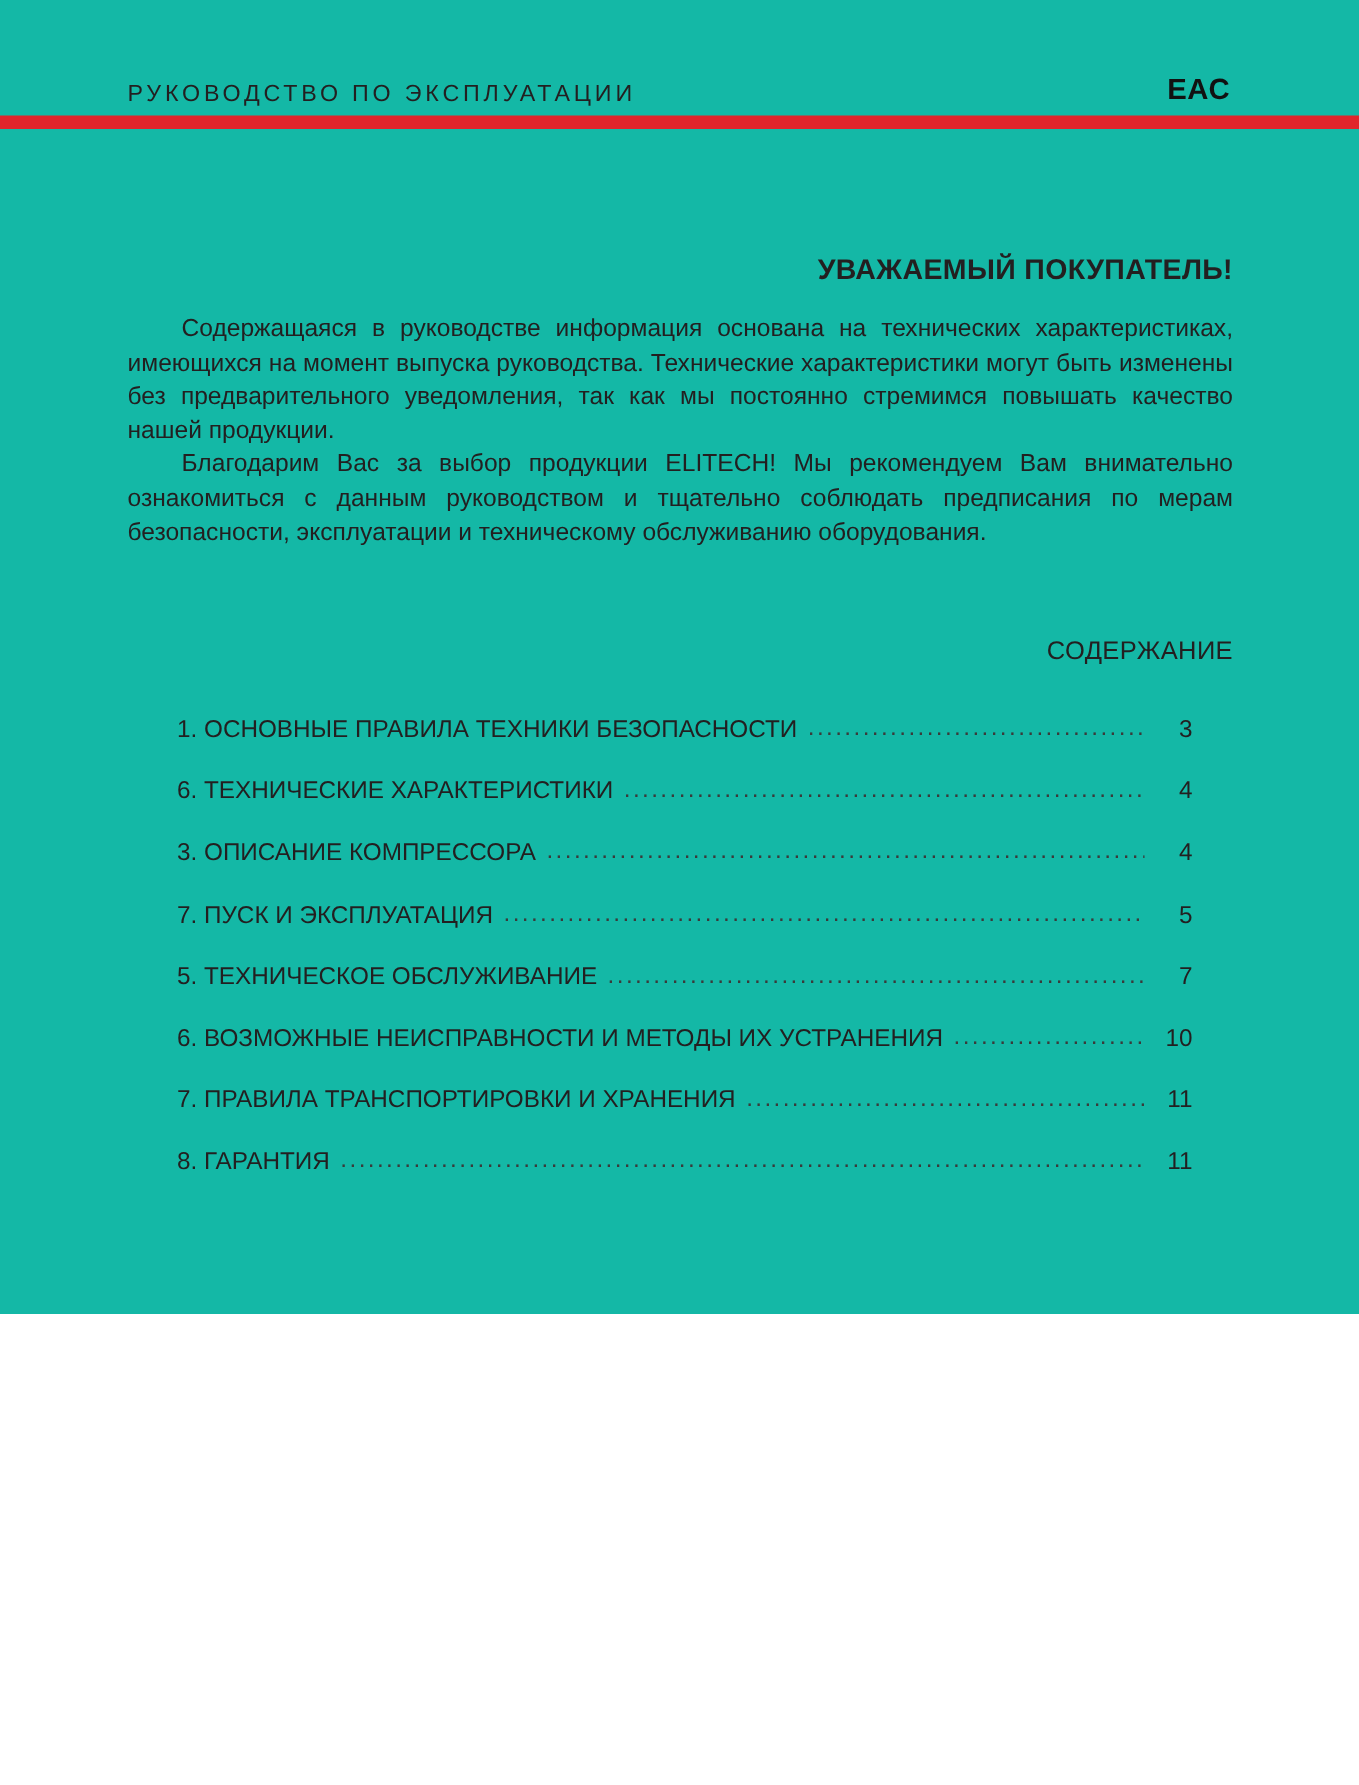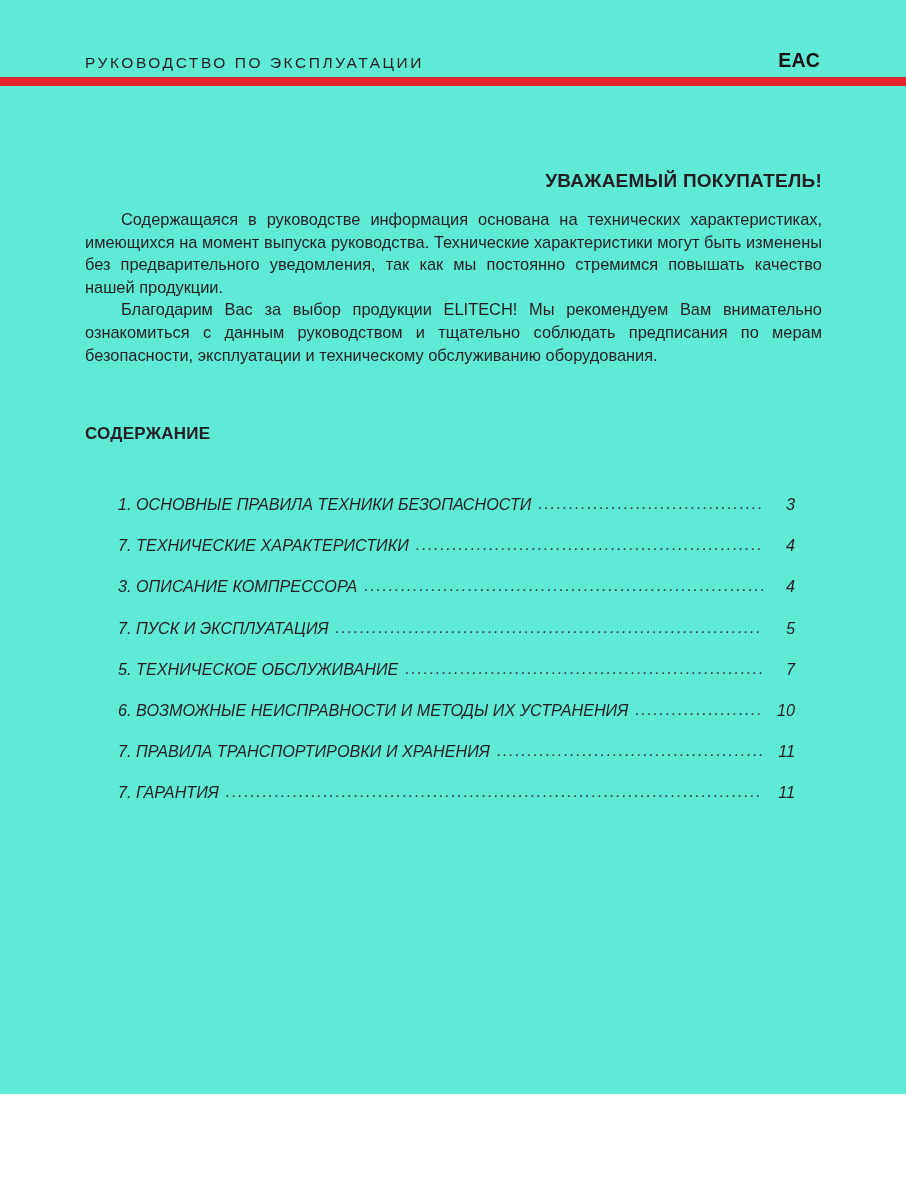--- a/index.html
+++ b/index.html
@@ -10,22 +10,22 @@
   }
   body {
     font-family: "Liberation Sans", sans-serif;
     color: #231f20;
     -webkit-font-smoothing: antialiased;
   }
 
   .page {
     position: relative;
     width: 906px;
-    height: 1094px;
-    background: #5eead4;
+    height: 876px;
+    background: #14b8a6;
     overflow: hidden;
     box-sizing: border-box;
   }
 
   
   .page-header {
     position: absolute;
     left: 0;
     top: 0;
     width: 906px;
@@ -104,33 +104,32 @@
     text-align: justify;
     text-justify: inter-word;
   }
 
   
   .toc-heading {
     position: absolute;
     left: 0;
     top: 424px;
     width: 737px;
-    text-align: left;
+    text-align: right;
     font-size: 17px;
-    font-weight: 700;
+    font-weight: 400;
     letter-spacing: 0.25px;
     color: #231f20;
   }
 
   .toc {
     position: absolute;
     left: 0;
-    top: 495px;
-    width: 737px;
-    font-style: italic;
+    top: 477px;
+    width: 737px;
   }
   .toc-entry {
     display: flex;
     align-items: baseline;
     height: 41.2px;
     font-size: 16.2px;
     color: #231f20;
     white-space: nowrap;
   }
   .toc-label {
@@ -199,21 +198,21 @@
 
     <div class="toc">
 
       <div class="toc-entry">
         <span class="toc-label">1. ОСНОВНЫЕ ПРАВИЛА ТЕХНИКИ БЕЗОПАСНОСТИ</span>
         <span class="toc-dots">..........................................................................................................................................</span>
         <span class="toc-page">3</span>
       </div>
 
       <div class="toc-entry">
-        <span class="toc-label">7. ТЕХНИЧЕСКИЕ ХАРАКТЕРИСТИКИ</span>
+        <span class="toc-label">6. ТЕХНИЧЕСКИЕ ХАРАКТЕРИСТИКИ</span>
         <span class="toc-dots">..........................................................................................................................................</span>
         <span class="toc-page">4</span>
       </div>
 
       <div class="toc-entry">
         <span class="toc-label">3. ОПИСАНИЕ КОМПРЕССОРА</span>
         <span class="toc-dots">..........................................................................................................................................</span>
         <span class="toc-page">4</span>
       </div>
 
@@ -235,21 +234,21 @@
         <span class="toc-page">10</span>
       </div>
 
       <div class="toc-entry">
         <span class="toc-label">7. ПРАВИЛА ТРАНСПОРТИРОВКИ И ХРАНЕНИЯ</span>
         <span class="toc-dots">..........................................................................................................................................</span>
         <span class="toc-page">11</span>
       </div>
 
       <div class="toc-entry">
-        <span class="toc-label">7. ГАРАНТИЯ</span>
+        <span class="toc-label">8. ГАРАНТИЯ</span>
         <span class="toc-dots">..........................................................................................................................................</span>
         <span class="toc-page">11</span>
       </div>
 
     </div>
   </div>
 
   <div class="footer-rule" style="background: rgb(43, 42, 40);"></div>
   <div class="footer-page-number">2</div>
 

